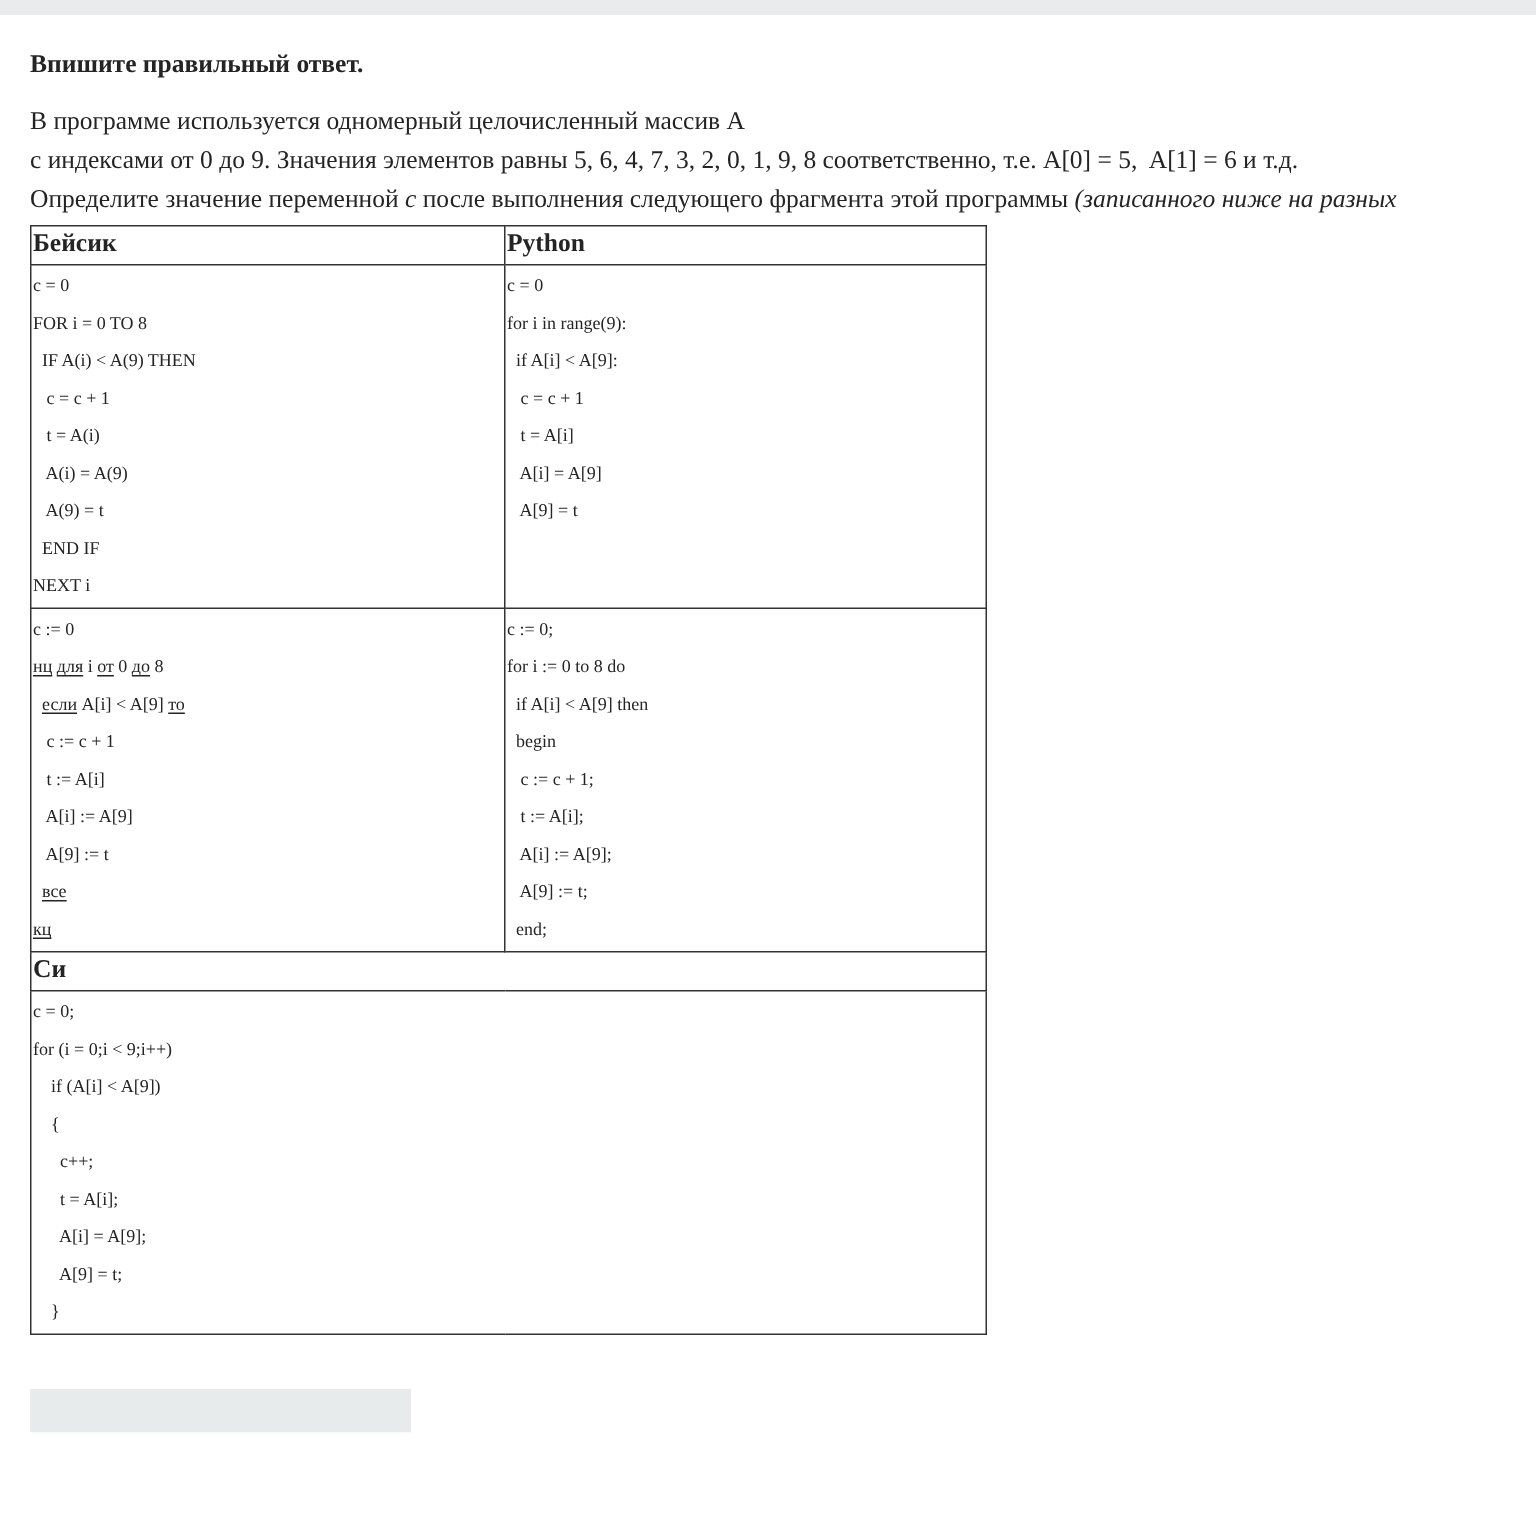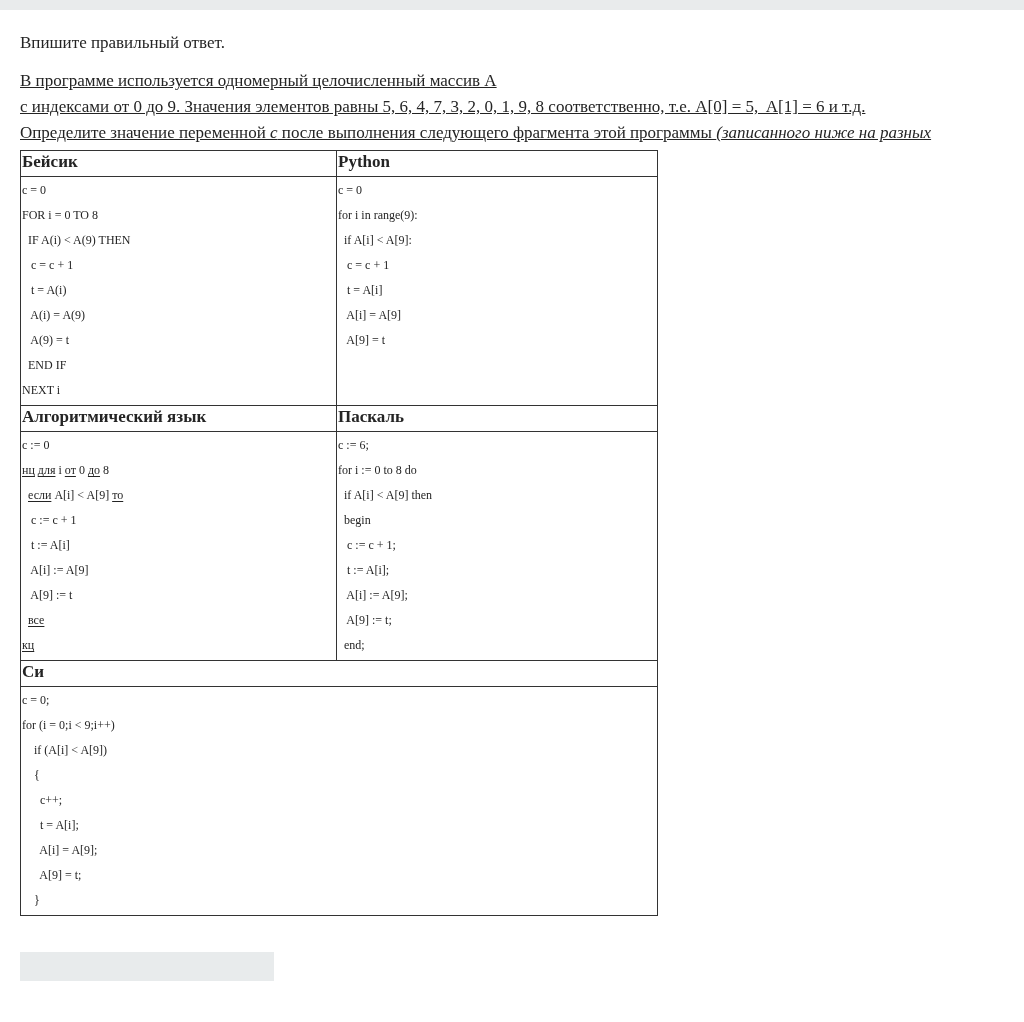--- a/index.html
+++ b/index.html
@@ -15,28 +15,28 @@
     height: 10px;
     background: #e9ebec;
   }
   .content {
     padding: 0 20px;
   }
   .heading {
     margin: 22px 0 0 0;
     font-size: 17px;
     line-height: 22px;
-    font-weight: normal;
+    font-weight: bold;
   }
   .intro {
     margin-top: 14px;
     font-size: 17px;
     line-height: 26px;
   }
-  .intro-line { white-space: pre-wrap; text-decoration: underline; }
+  .intro-line { white-space: pre-wrap; }
   .it { font-style: italic; }
   table.code-table {
     border-collapse: collapse;
     margin-top: 4px;
     table-layout: fixed;
     width: 637px;
   }
   table.code-table th,
   table.code-table td {
     border: 1.5px solid #333333;
@@ -111,37 +111,33 @@
             <div class="code-line">c = 0</div>
             <div class="code-line">for i in range(9):</div>
             <div class="code-line">  if A[i] &lt; A[9]:</div>
             <div class="code-line">   c = c + 1</div>
             <div class="code-line">   t = A[i]</div>
             <div class="code-line">   A[i] = A[9]</div>
             <div class="code-line">   A[9] = t</div>
           </td>
       </tr>
       <tr>
-        <th>Алгоритмический язык</th>
-        <th>Паскаль</th>
-      </tr>
-      <tr>
         <td>
             <div class="code-line">c := 0</div>
             <div class="code-line"><u>нц</u> <u>для</u> i <u>от</u> 0 <u>до</u> 8</div>
             <div class="code-line">  <u>если</u> A[i] &lt; A[9] <u>то</u></div>
             <div class="code-line">   c := c + 1</div>
             <div class="code-line">   t := A[i]</div>
             <div class="code-line">   A[i] := A[9]</div>
             <div class="code-line">   A[9] := t</div>
             <div class="code-line">  <u>все</u></div>
             <div class="code-line"><u>кц</u></div>
           </td>
         <td>
-            <div class="code-line">c := 6;</div>
+            <div class="code-line">c := 0;</div>
             <div class="code-line">for i := 0 to 8 do</div>
             <div class="code-line">  if A[i] &lt; A[9] then</div>
             <div class="code-line">  begin</div>
             <div class="code-line">   c := c + 1;</div>
             <div class="code-line">   t := A[i];</div>
             <div class="code-line">   A[i] := A[9];</div>
             <div class="code-line">   A[9] := t;</div>
             <div class="code-line">  end;</div>
           </td>
       </tr>

